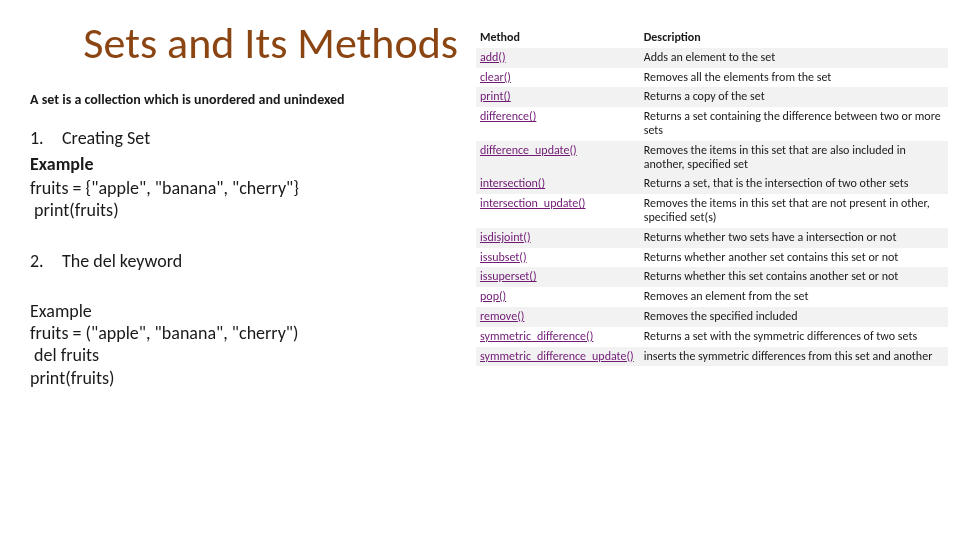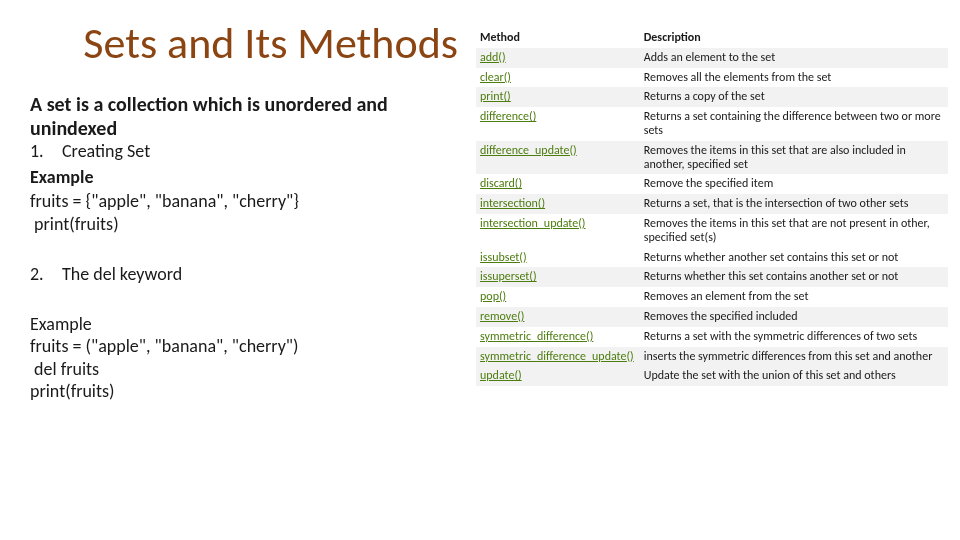--- a/index.html
+++ b/index.html
@@ -27,23 +27,24 @@
   }
   .title {
     font-size: 44px;
     color: #8B4513;
     font-weight: 400;
     line-height: 1.05;
     margin-bottom: 26px;
     text-align: right;
   }
   .sub {
-    font-size: 20px;
+    font-size: 14px;
     font-weight: 700;
     line-height: 1.2;
+    margin-bottom: 18px;
   }
   .h3 {
     font-size: 18px;
     font-weight: 400;
     margin-bottom: 4px;
   }
   .num { display: inline-block; width: 32px; }
   .ex-label {
     font-size: 18px;
     font-weight: 700;
@@ -68,21 +69,21 @@
     padding: 3px 6px 3px 4px;
     vertical-align: top;
   }
   th {
     font-weight: 700;
     background: #fff;
   }
   tr.odd { background: #f2f2f2; }
   tr.even { background: #fff; }
   .method-cell a {
-    color: #4d7c0f;
+    color: #701a75;
     text-decoration: underline;
   }
   .desc-cell { font-weight: 400; }
   .method-col { width: 160px; }
 </style>
 </head>
 <body>
 
 <div class="page">
   <div class="left">
@@ -131,31 +132,31 @@
             <td class="desc-cell">Returns a copy of the set</td>
           </tr>
           <tr class="even">
             <td class="method-cell method-col"><a href="#">difference()</a></td>
             <td class="desc-cell">Returns a set containing the difference between two or more sets</td>
           </tr>
           <tr class="odd">
             <td class="method-cell method-col"><a href="#">difference_update()</a></td>
             <td class="desc-cell">Removes the items in this set that are also included in another, specified set</td>
           </tr>
-          <tr class="even">
-            <td class="method-cell method-col"><a href="#">discard()</a></td>
-            <td class="desc-cell">Remove the specified item</td>
-          </tr>
           <tr class="odd">
             <td class="method-cell method-col"><a href="#">intersection()</a></td>
             <td class="desc-cell">Returns a set, that is the intersection of two other sets</td>
           </tr>
           <tr class="even">
             <td class="method-cell method-col"><a href="#">intersection_update()</a></td>
             <td class="desc-cell">Removes the items in this set that are not present in other, specified set(s)</td>
+          </tr>
+          <tr class="odd">
+            <td class="method-cell method-col"><a href="#">isdisjoint()</a></td>
+            <td class="desc-cell">Returns whether two sets have a intersection or not</td>
           </tr>
           <tr class="even">
             <td class="method-cell method-col"><a href="#">issubset()</a></td>
             <td class="desc-cell">Returns whether another set contains this set or not</td>
           </tr>
           <tr class="odd">
             <td class="method-cell method-col"><a href="#">issuperset()</a></td>
             <td class="desc-cell">Returns whether this set contains another set or not</td>
           </tr>
           <tr class="even">
@@ -167,20 +168,16 @@
             <td class="desc-cell">Removes the specified included</td>
           </tr>
           <tr class="even">
             <td class="method-cell method-col"><a href="#">symmetric_difference()</a></td>
             <td class="desc-cell">Returns a set with the symmetric differences of two sets</td>
           </tr>
           <tr class="odd">
             <td class="method-cell method-col"><a href="#">symmetric_difference_update()</a></td>
             <td class="desc-cell">inserts the symmetric differences from this set and another</td>
           </tr>
-          <tr class="odd">
-            <td class="method-cell method-col"><a href="#">update()</a></td>
-            <td class="desc-cell">Update the set with the union of this set and others</td>
-          </tr>
         </tbody>
     </table>
   </div>
 </div>
 
 </body></html>

